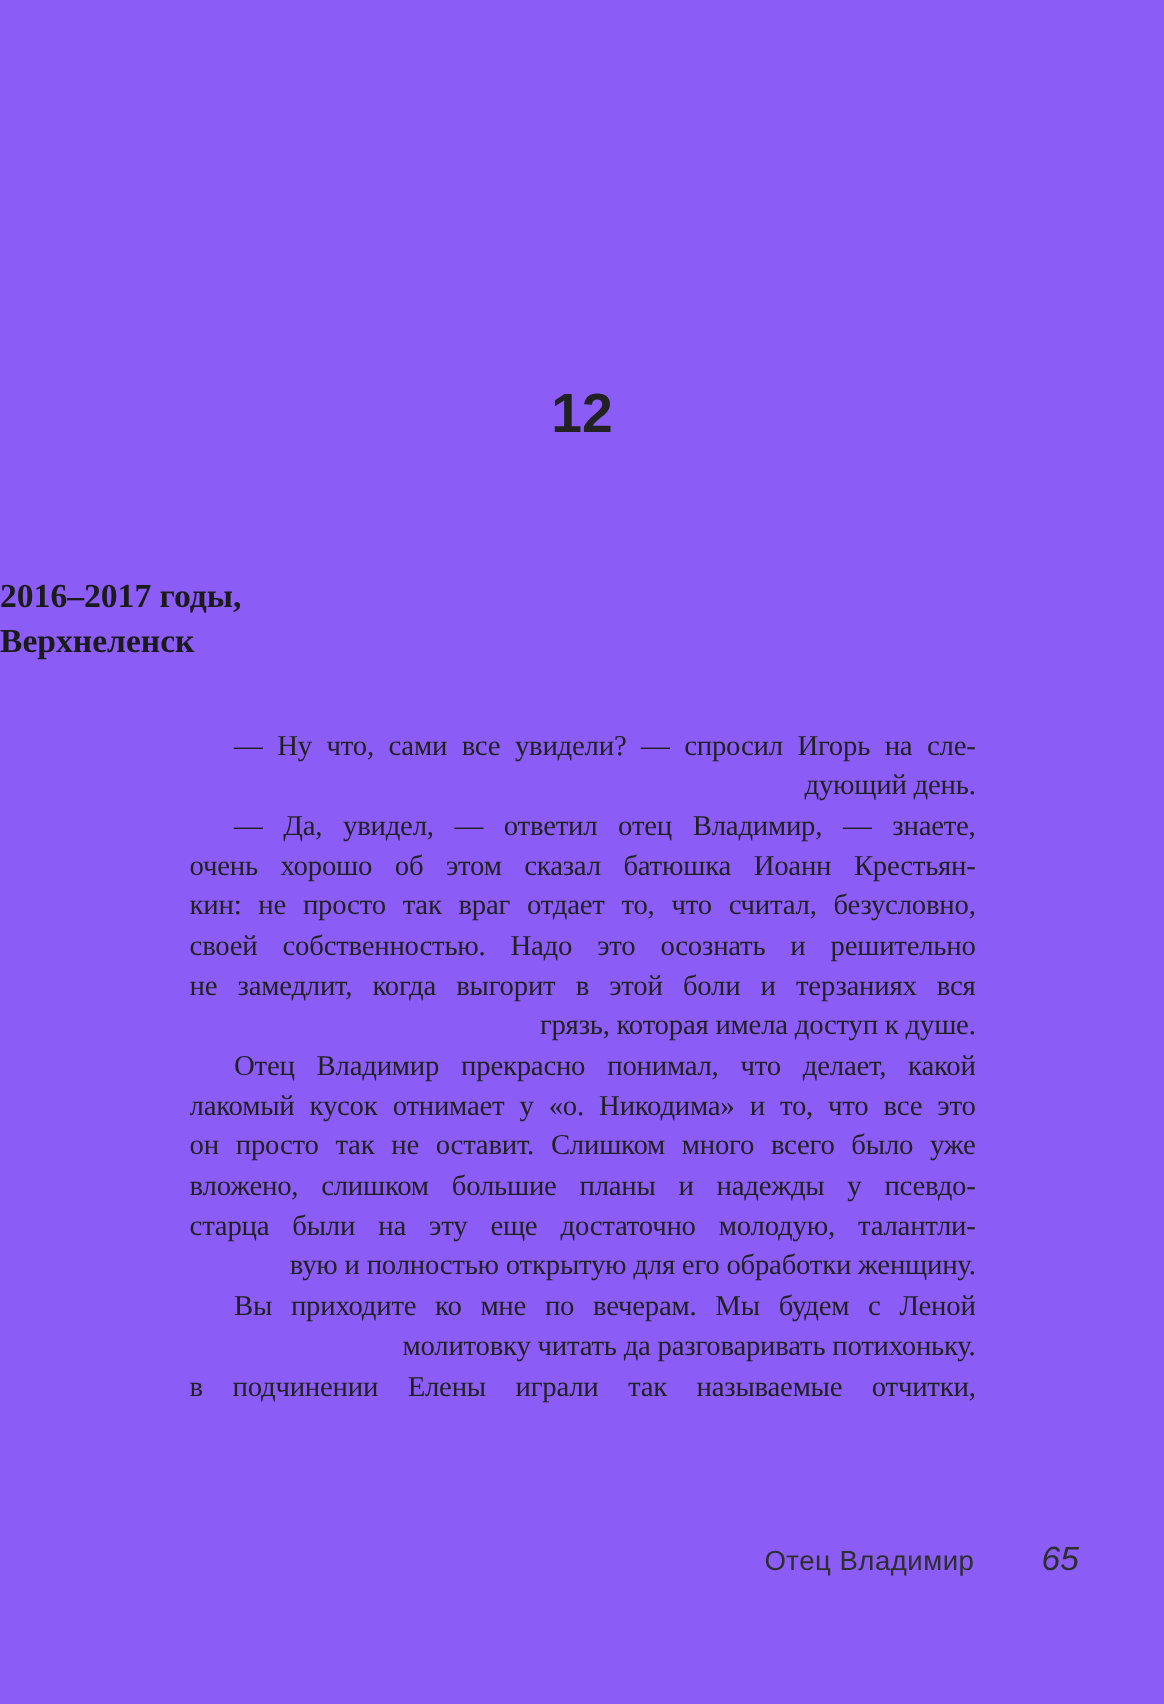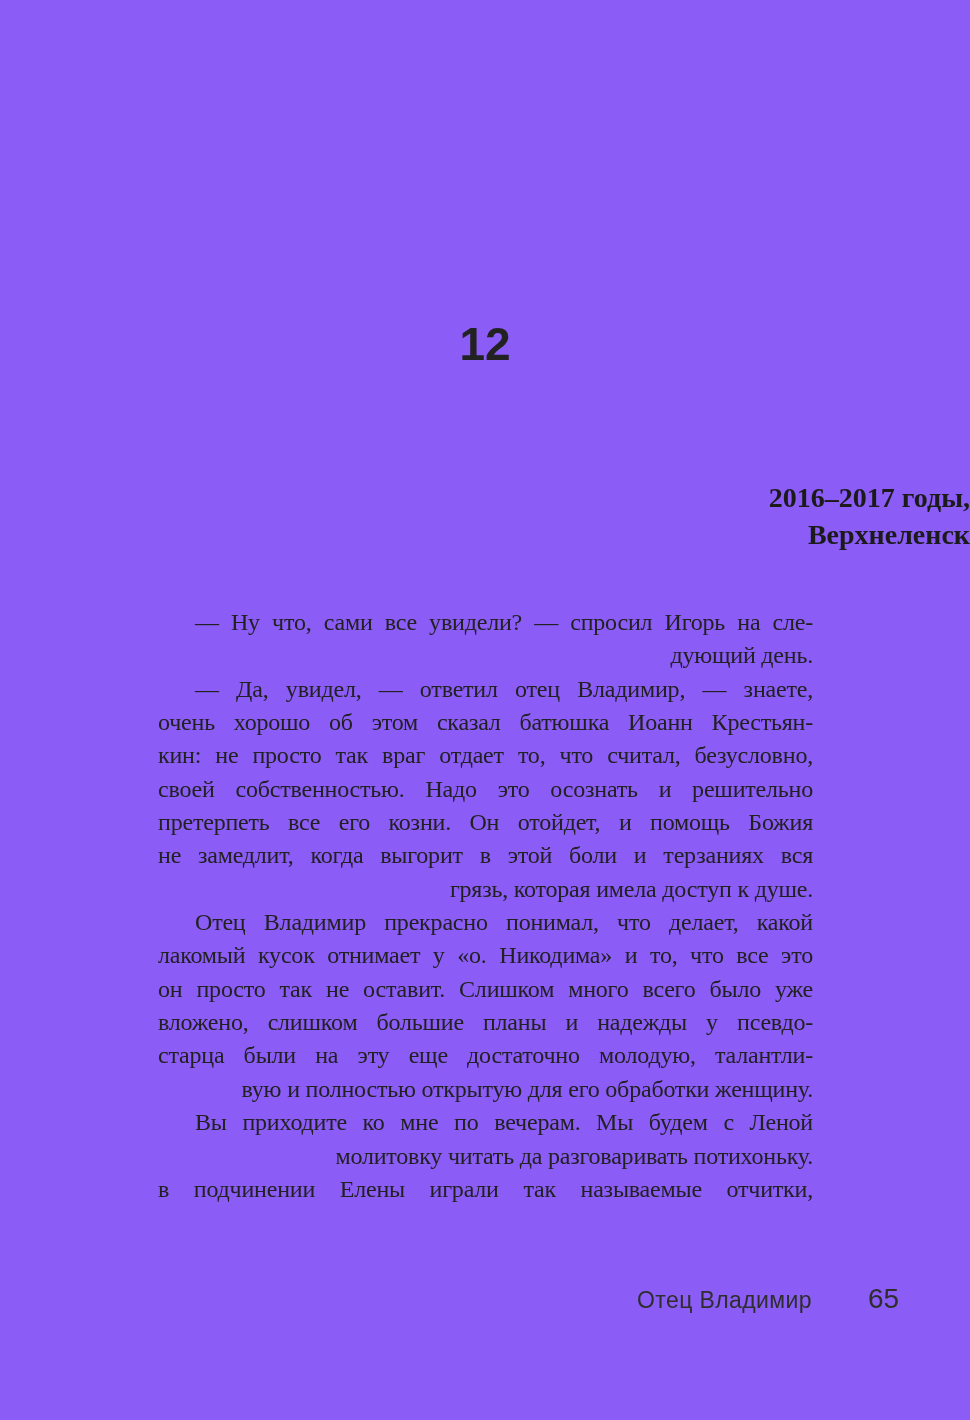--- a/index.html
+++ b/index.html
@@ -21,21 +21,21 @@
     font-weight: 700;
     font-size: 46px;
     line-height: 48px;
     color: #222222;
   }
   .section-heading {
     position: absolute;
     top: 479px;
     left: 0;
     width: 970px;
-    text-align: right;
+    text-align: left;
     font-family: "Liberation Serif", serif;
     font-weight: 700;
     font-size: 28px;
     line-height: 37px;
     color: #1b1b1b;
   }
   .body-text {
     position: absolute;
     left: 158px;
     top: 606px;
@@ -58,20 +58,21 @@
     letter-spacing: 0.4px;
     color: #2e2e2e;
   }
   .footer-page-number {
     position: absolute;
     top: 1283px;
     left: 868px;
     font-family: "Liberation Sans", sans-serif;
     font-size: 28px;
     color: #2e2e2e;
+    font-style: italic;
   }
 </style>
 </head>
 <body>
 
 <div class="page">
 
   <div class="chapter-number">12</div>
 
   <div class="section-heading">
@@ -84,21 +85,20 @@
     <div class="para">
       <div class="line j indent">— Ну что, сами все увидели? — спросил Игорь на сле-</div>
       <div class="line last">дующий день.</div>
     </div>
 
     <div class="para">
       <div class="line j indent">— Да, увидел, — ответил отец Владимир, — знаете,</div>
       <div class="line j">очень хорошо об этом сказал батюшка Иоанн Крестьян-</div>
       <div class="line j">кин: не просто так враг отдает то, что считал, безусловно,</div>
       <div class="line j">своей собственностью. Надо это осознать и решительно</div>
-      <div class="line j">претерпеть все его козни. Он отойдет, и помощь Божия</div>
       <div class="line j">не замедлит, когда выгорит в этой боли и терзаниях вся</div>
       <div class="line last">грязь, которая имела доступ к душе.</div>
     </div>
 
     <div class="para">
       <div class="line j indent">Отец Владимир прекрасно понимал, что делает, какой</div>
       <div class="line j">лакомый кусок отнимает у «о. Никодима» и то, что все это</div>
       <div class="line j">он просто так не оставит. Слишком много всего было уже</div>
       <div class="line j">вложено, слишком большие планы и надежды у псевдо-</div>
       <div class="line j">старца были на эту еще достаточно молодую, талантли-</div>

